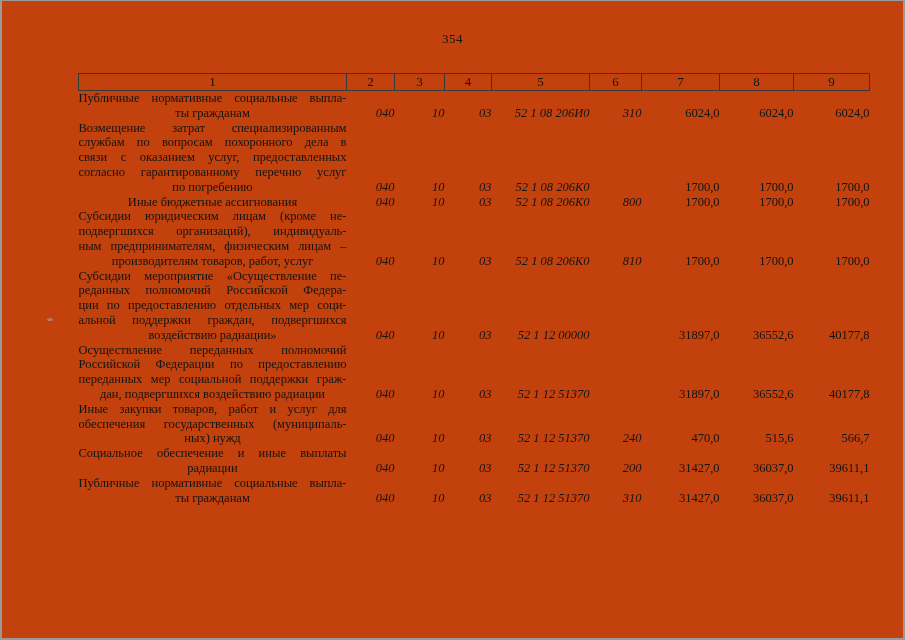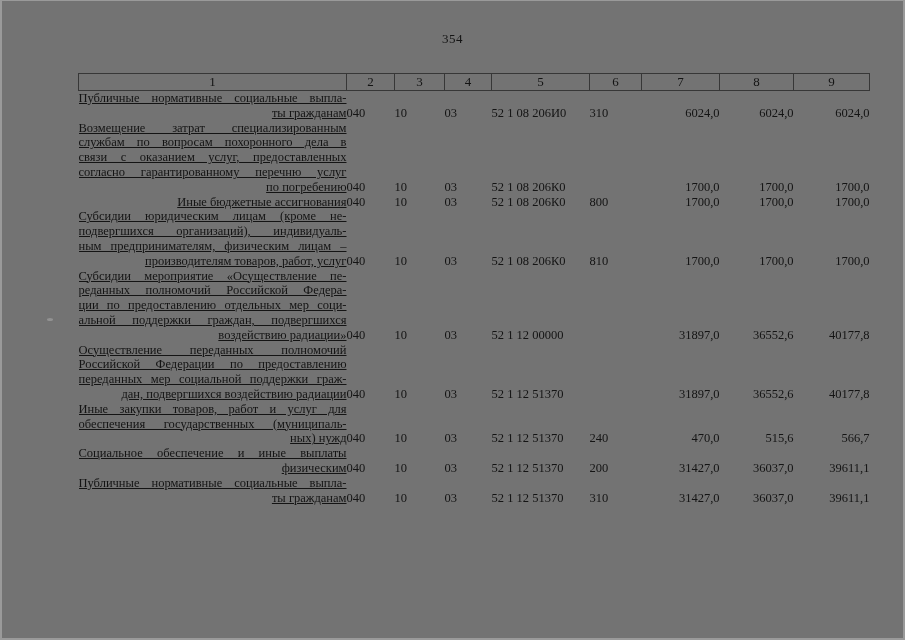--- a/index.html
+++ b/index.html
@@ -5,21 +5,21 @@
   html, body {
     margin: 0;
     padding: 0;
     background: #ffffff;
   }
   .sheet {
     position: relative;
     width: 905px;
     height: 640px;
     box-sizing: border-box;
-    background: #737373;
+    background: #c2410c;
     border: 2px solid #9a9a9a;
     border-top-width: 1px;
     overflow: hidden;
     font-family: "Liberation Serif", serif;
     color: #141414;
   }
   .page-number {
     position: absolute;
     top: 30px;
     left: 0;
@@ -48,31 +48,30 @@
   table.budget tbody td {
     padding: 0;
     vertical-align: bottom;
     font-size: 12.5px;
     line-height: 14.8px;
   }
   td.name-cell { padding-right: 8px; padding-top: 1px; }
   .line {
     height: 14.8px;
     overflow: hidden;
-    text-decoration: underline;
   }
   .line.justify {
     text-align: justify;
     text-align-last: justify;
   }
   .line.last {
-    text-align: right;
+    text-align: center;
     white-space: nowrap;
   }
-  td.ccell { text-align: left; }
+  td.ccell { text-align: right; font-style: italic; }
   td.rcell { text-align: right; padding-right: 6px; }
   .scan-mark {
     position: absolute;
     left: 45px;
     top: 317px;
     width: 6px;
     height: 3px;
     background: #ababab;
     opacity: 0.55;
     border-radius: 50%;
@@ -214,21 +213,21 @@
           <td class="ccell">03</td>
           <td class="ccell">52 1 12 51370</td>
           <td class="ccell">240</td>
           <td class="rcell">470,0</td>
           <td class="rcell">515,6</td>
           <td class="rcell">566,7</td>
         </tr>
         <tr>
           <td class="name-cell">
             <div class="line justify">Социальное обеспечение и иные выплаты</div>
-            <div class="line last">физическим</div>
+            <div class="line last">радиации</div>
           </td>
           <td class="ccell">040</td>
           <td class="ccell">10</td>
           <td class="ccell">03</td>
           <td class="ccell">52 1 12 51370</td>
           <td class="ccell">200</td>
           <td class="rcell">31427,0</td>
           <td class="rcell">36037,0</td>
           <td class="rcell">39611,1</td>
         </tr>

